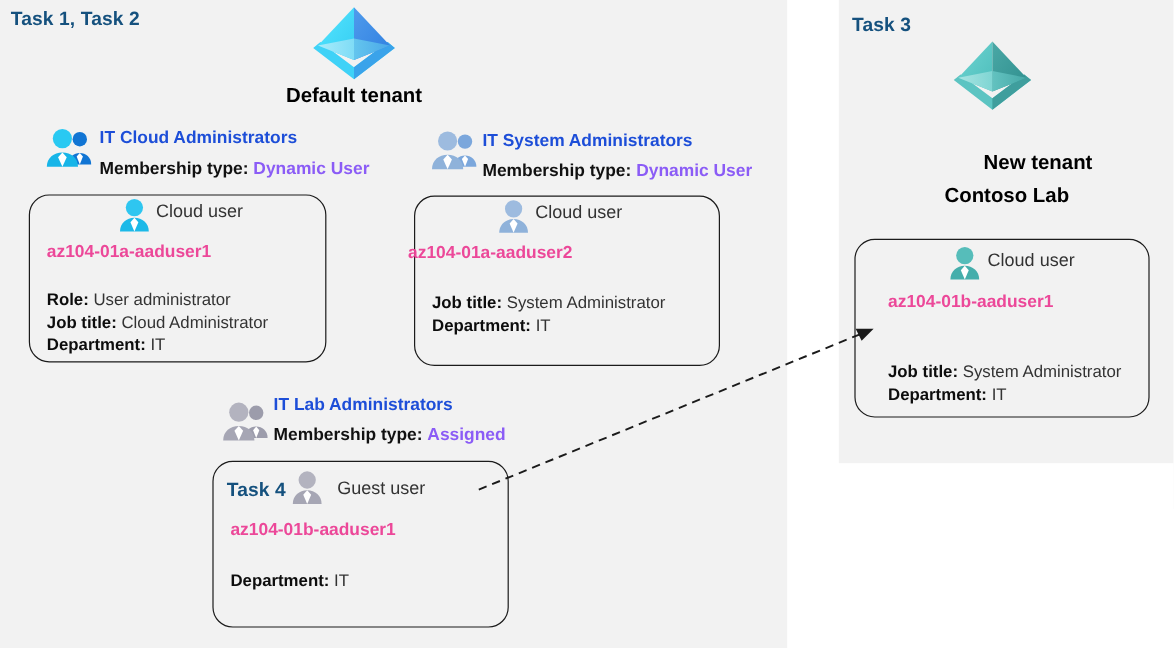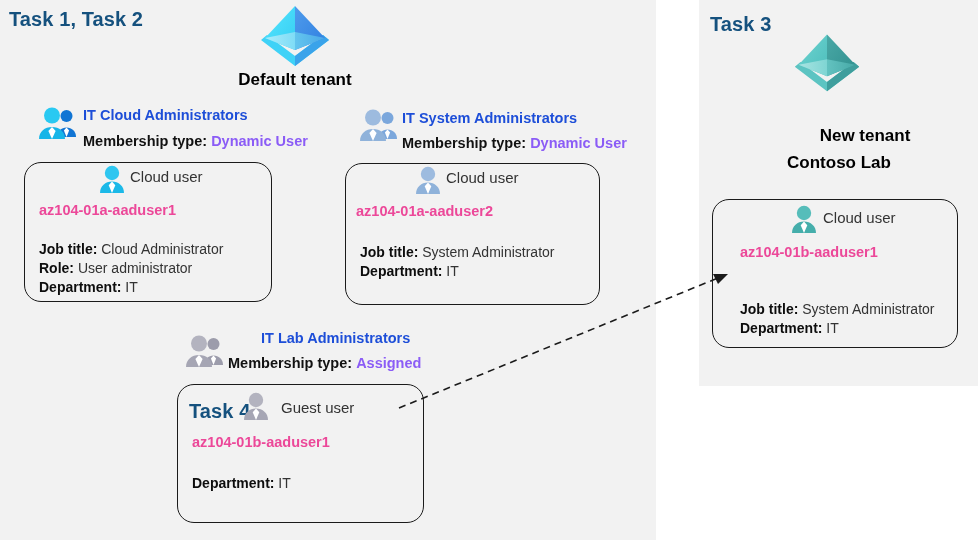--- a/index.html
+++ b/index.html
@@ -2,21 +2,21 @@
 <html><head>
 <meta charset="utf-8">
 <style>
   html,body{margin:0;padding:0;background:#ffffff;}
   body{width:978px;height:540px;position:relative;overflow:hidden;
        font-family:"Liberation Sans",sans-serif;color:#1a1a1a;}
   .panel{position:absolute;background:#f2f2f2;}
   #left-panel{left:0;top:0;width:656px;height:540px;}
   #right-panel{left:699px;top:0;width:279px;height:386px;}
 
-  .task-label{position:absolute;font-weight:bold;font-size:20px;color:#15517e;
+  .task-label{position:absolute;font-weight:bold;font-size:16px;color:#15517e;
               white-space:nowrap;letter-spacing:.1px;}
 
   .tenant-title{position:absolute;font-weight:bold;font-size:17px;color:#000;
                 white-space:nowrap;text-align:center;}
 
   .grp-title{position:absolute;font-weight:bold;font-size:14.5px;color:#1d4ed8;white-space:nowrap;}
   .grp-sub{position:absolute;font-size:14.5px;color:#111;white-space:nowrap;}
   .grp-sub b{font-weight:bold;}
   .grp-sub span.v{font-weight:bold;color:#8b5cf6;}
 
@@ -87,26 +87,26 @@
 <div class="card" style="left:24px;top:162px;width:248px;height:140px;"></div>
 <svg class="ic" style="left:99px;top:165px;" width="26" height="28" viewBox="0 0 26 28">
   <circle cx="13" cy="8" r="7.2" fill="#2ec6f0"></circle>
   <path d="M1 28c0-7 5.4-11.5 12-11.5S25 21 25 28z" fill="#1cb9e8"></path>
   <path d="M13 16.5l-3.3 3.7L13 28l3.3-7.8z" fill="#ffffff"></path>
 </svg>
 <div class="card-hdr" style="left:130px;top:168px;">Cloud user</div>
 <div class="uid" style="left:39px;top:202px;">az104-01a-aaduser1</div>
 <div class="kv" style="left:39px;top:240px;">
   <div>
+    <b>Role:</b>
+    <span>User administrator</span>
+  </div>
+  <div>
     <b>Job title:</b>
     <span>Cloud Administrator</span>
-  </div>
-  <div>
-    <b>Role:</b>
-    <span>User administrator</span>
   </div>
   <div>
     <b>Department:</b>
     <span>IT</span>
   </div>
 </div>
 
 <svg class="ic" style="left:359px;top:108px;" width="40" height="34" viewBox="0 0 40 34">
   <circle cx="28.5" cy="10" r="6" fill="#7ba7dc"></circle>
   <path d="M19 31c0-6 4.5-9.5 9.5-9.5S38 25 38 31z" fill="#7ba7dc"></path>
@@ -121,41 +121,41 @@
   <span class="v">Dynamic User</span>
 </div>
 
 <div class="card" style="left:345px;top:163px;width:255px;height:142px;"></div>
 <svg class="ic" style="left:415px;top:166px;" width="26" height="28" viewBox="0 0 26 28">
   <circle cx="13" cy="8" r="7.2" fill="#9dbbdf"></circle>
   <path d="M1 28c0-7 5.4-11.5 12-11.5S25 21 25 28z" fill="#8fb2da"></path>
   <path d="M13 16.5l-3.3 3.7L13 28l3.3-7.8z" fill="#ffffff"></path>
 </svg>
 <div class="card-hdr" style="left:446px;top:169px;">Cloud user</div>
-<div class="uid" style="left:356px;top:203px;">az104-01a-aaduser2</div>
+<div class="uid" style="left:340px;top:203px;">az104-01a-aaduser2</div>
 <div class="kv" style="left:360px;top:243px;">
   <div>
     <b>Job title:</b>
     <span>System Administrator</span>
   </div>
   <div>
     <b>Department:</b>
     <span>IT</span>
   </div>
 </div>
 
 <svg class="ic" style="left:185px;top:334px;" width="40" height="34" viewBox="0 0 40 34">
   <circle cx="28.5" cy="10" r="6" fill="#9c9cab"></circle>
   <path d="M19 31c0-6 4.5-9.5 9.5-9.5S38 25 38 31z" fill="#9c9cab"></path>
   <path d="M28.5 21.5l-2.6 3 2.6 6.5 2.6-6.5z" fill="#ffffff"></path>
   <circle cx="14" cy="9.5" r="8" fill="#b3b3bf"></circle>
   <path d="M1 33c0-7.5 5.8-12 13-12s13 4.5 13 12z" fill="#a6a6b4"></path>
   <path d="M14 21l-3.6 4 3.6 8 3.6-8z" fill="#ffffff"></path>
 </svg>
-<div class="grp-title" style="left:228px;top:330px;margin-left:33px;">IT Lab Administrators</div>
+<div class="grp-title" style="left:228px;top:330px;">IT Lab Administrators</div>
 <div class="grp-sub" style="left:228px;top:355px;">
   <b>Membership type:</b>
   <span class="v">Assigned</span>
 </div>
 
 <div class="card" style="left:177px;top:384px;width:247px;height:139px;"></div>
 <div class="task-label" style="left:189px;top:400px;">Task 4</div>
 <svg class="ic" style="left:243px;top:392px;" width="26" height="28" viewBox="0 0 26 28">
   <circle cx="13" cy="8" r="7.2" fill="#b3b3bf"></circle>
   <path d="M1 28c0-7 5.4-11.5 12-11.5S25 21 25 28z" fill="#a6a6b4"></path>

